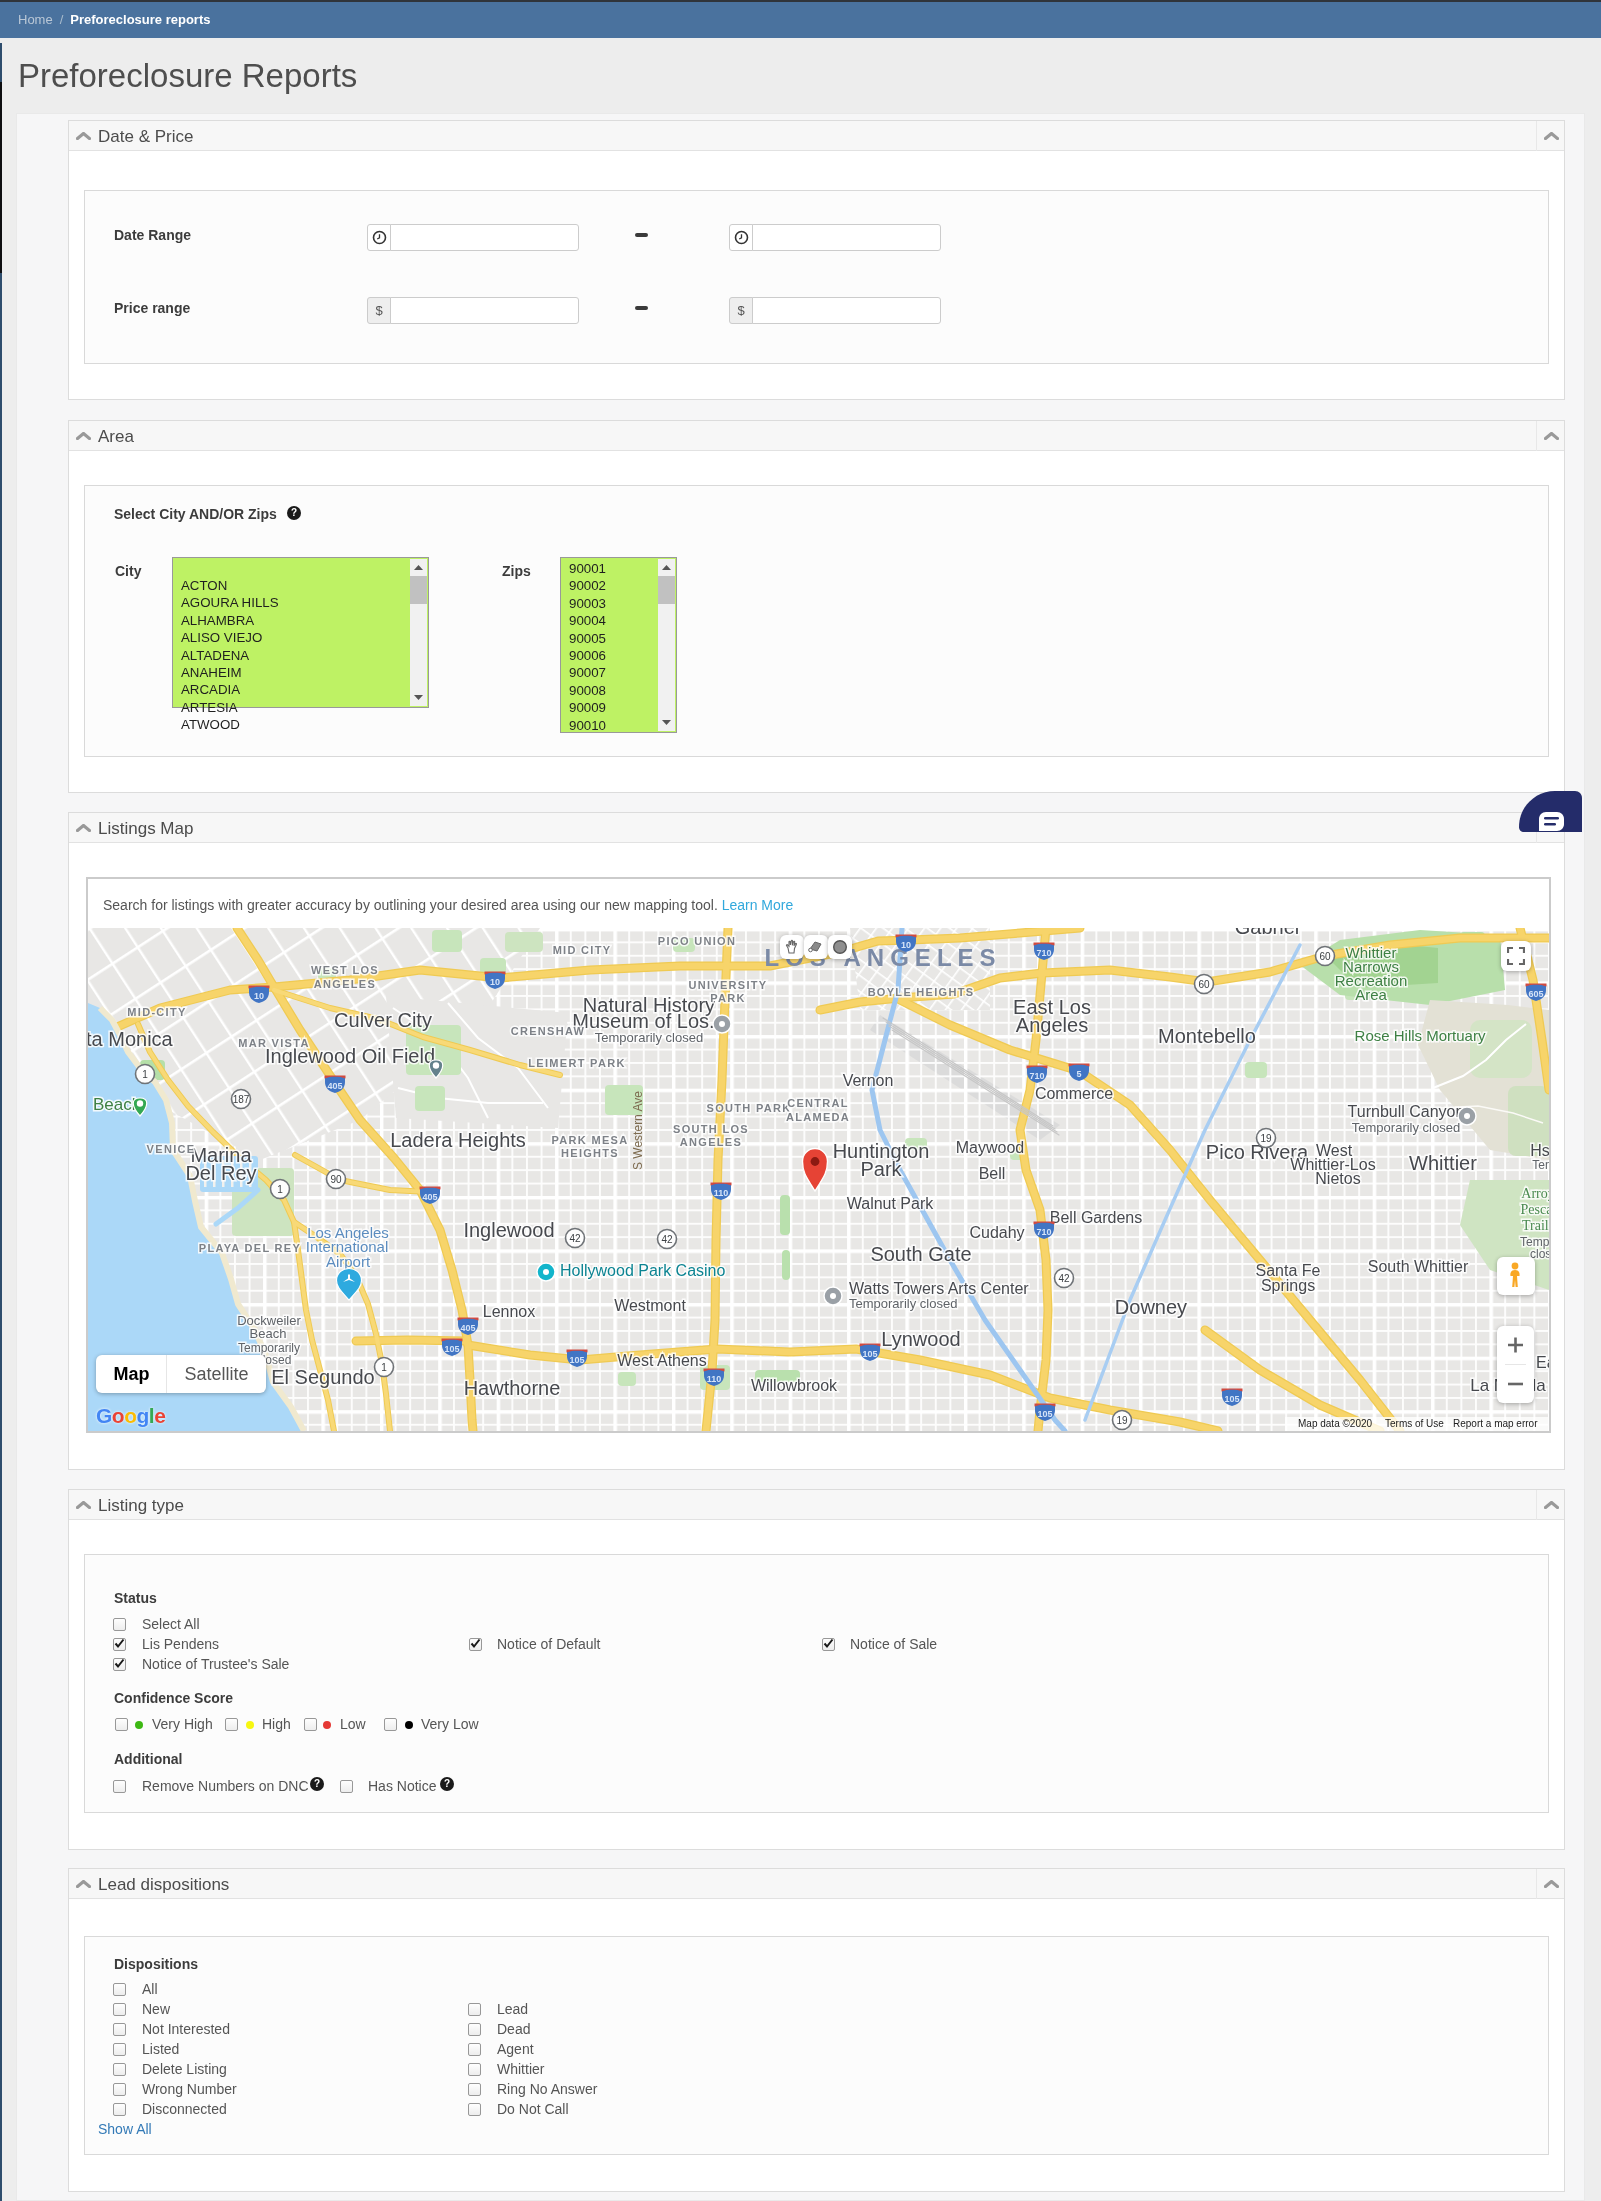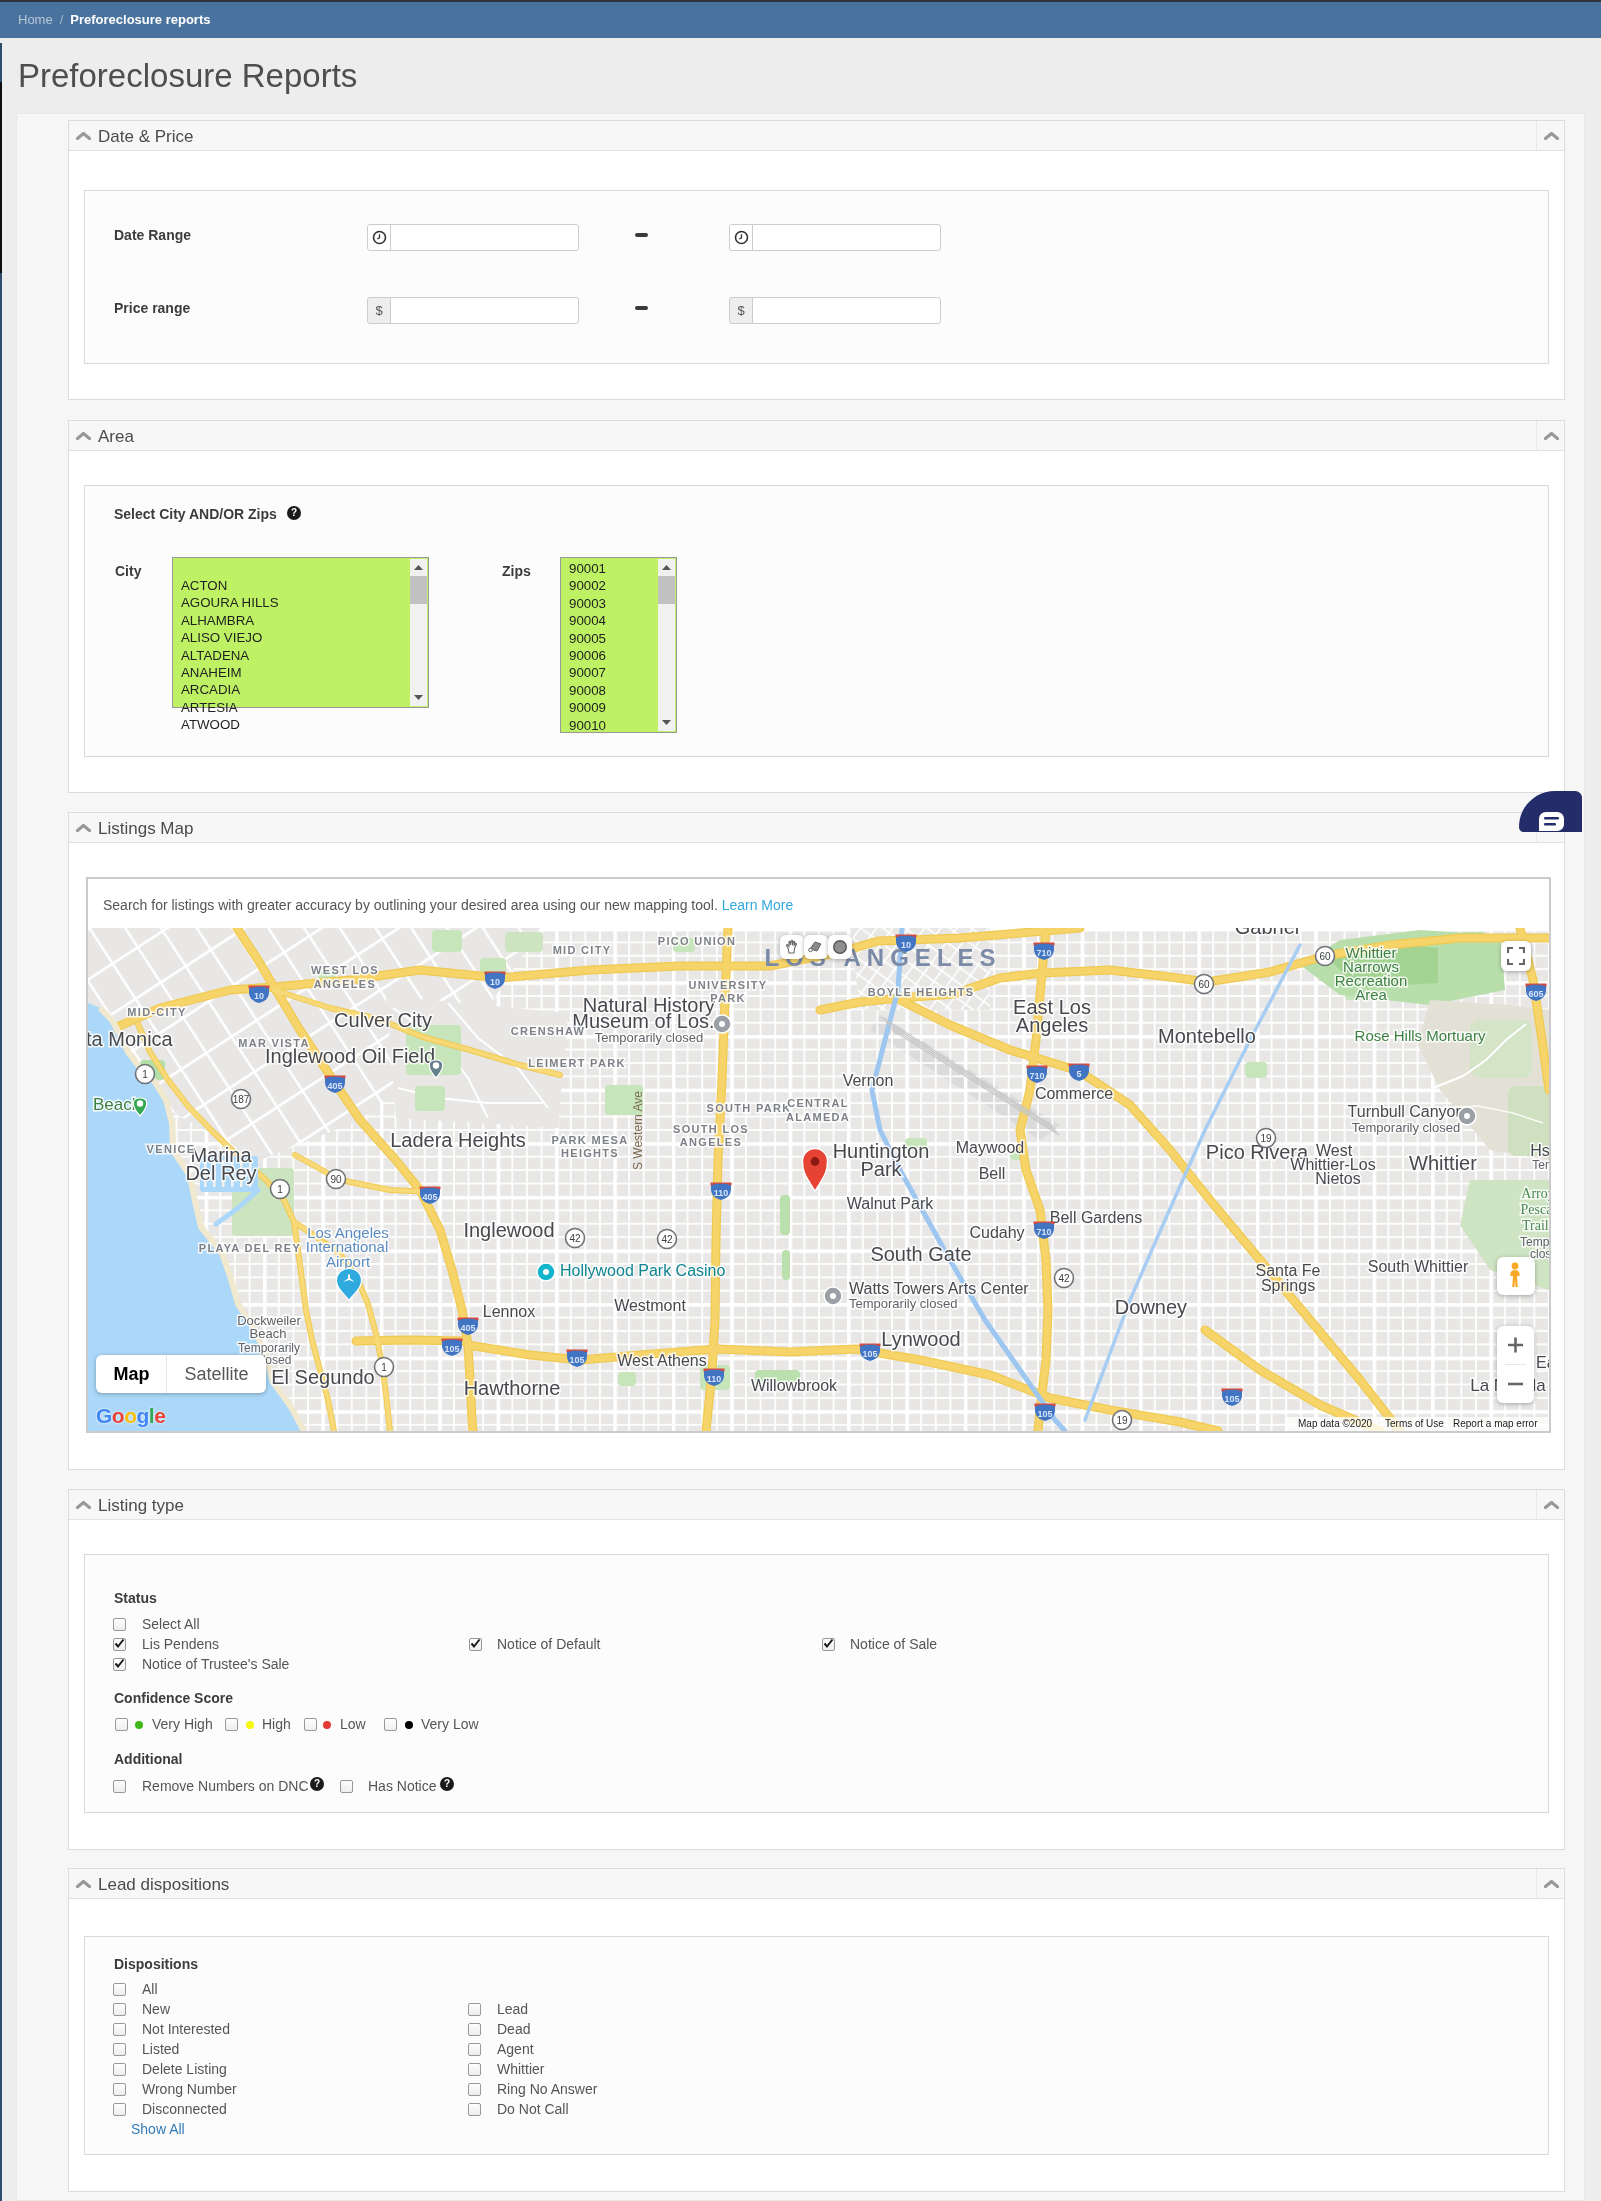--- a/index.html
+++ b/index.html
@@ -725,18 +725,18 @@
 <div class="abs cb" style="left:468px;top:2063px"></div>
 <div class="abs txt" style="left:497px;top:2061px">Whittier</div>
 <div class="abs cb" style="left:113px;top:2083px"></div>
 <div class="abs txt" style="left:142px;top:2081px">Wrong Number</div>
 <div class="abs cb" style="left:468px;top:2083px"></div>
 <div class="abs txt" style="left:497px;top:2081px">Ring No Answer</div>
 <div class="abs cb" style="left:113px;top:2103px"></div>
 <div class="abs txt" style="left:142px;top:2101px">Disconnected</div>
 <div class="abs cb" style="left:468px;top:2103px"></div>
 <div class="abs txt" style="left:497px;top:2101px">Do Not Call</div>
-<div class="abs txt link" style="left:131px;top:2121px">Show All</div>
+<div class="abs txt link" style="left:98px;top:2121px">Show All</div>
 <svg class="abs" style="left:1519px;top:791px" width="63" height="41">
 <path d="M63 41 L5 41 C 2 41 0 39 0 36 C 0 16 16 0 36 0 L56 0 C 60 0 63 3 63 7 Z" fill="#242c6a"></path>
 <path d="M20 40 L20 28 C 20 24 23 21 27 21 L38 21 C 42 21 45 24 45 28 L45 33 C 45 37 42 40 38 40 Z" fill="#fff"></path>
 <rect x="25" y="26" width="15" height="2.6" rx="1.3" fill="#242c6a"></rect>
 <rect x="25" y="32" width="12" height="2.6" rx="1.3" fill="#242c6a"></rect>
 </svg>
 </body></html>

